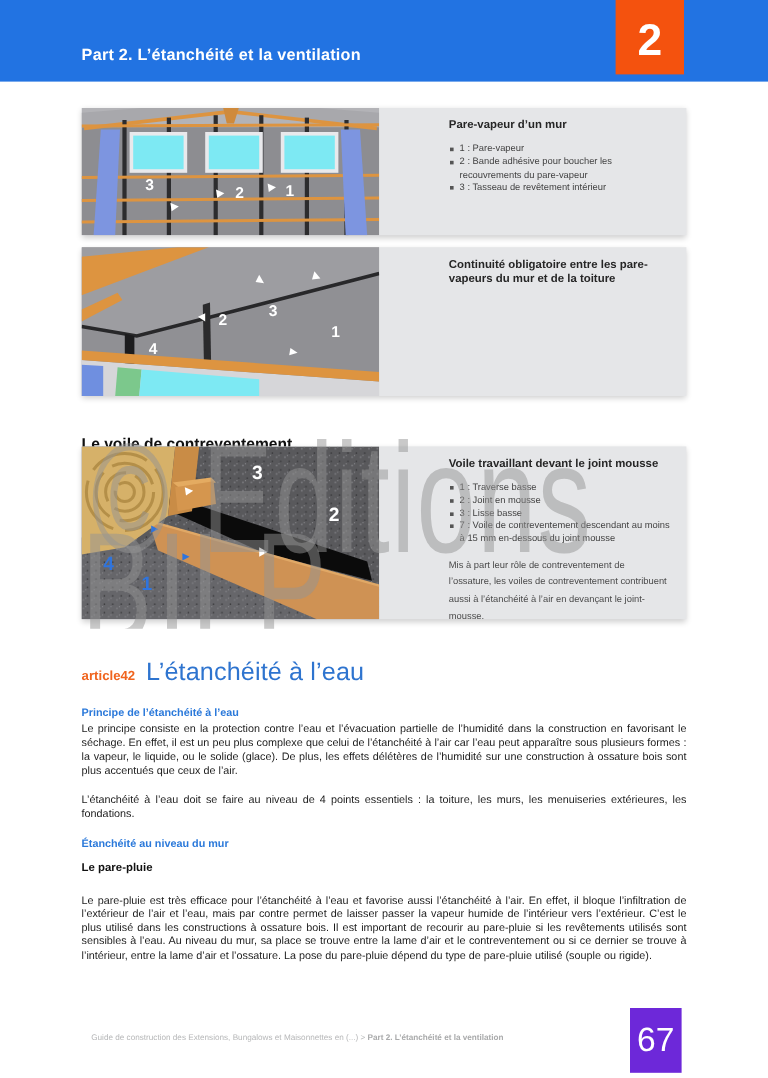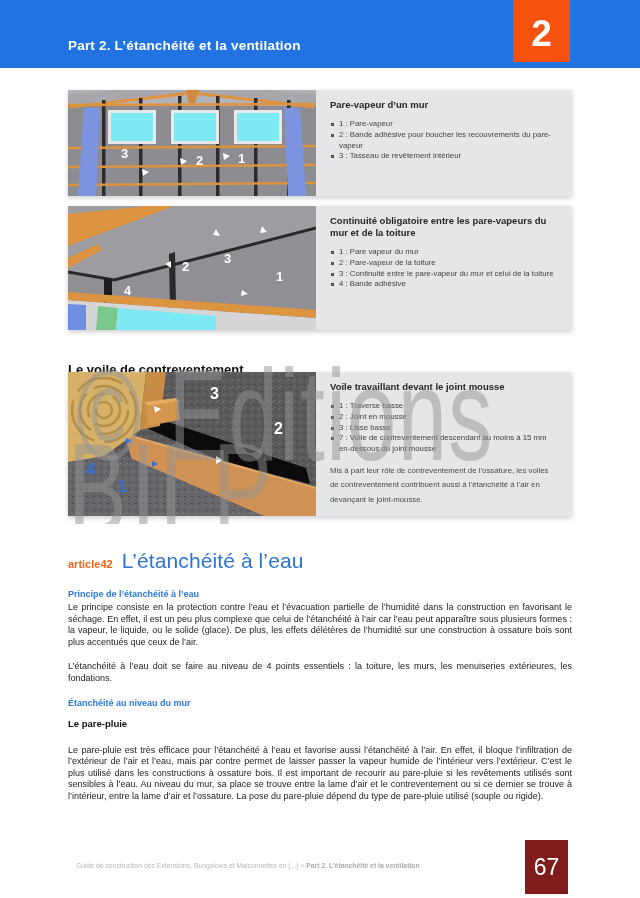--- a/index.html
+++ b/index.html
@@ -11,21 +11,21 @@
   
   .topbar{position:absolute;left:0;top:0;width:640px;height:68px;background:#2273e2;}
   .topbar-title{position:absolute;left:68px;top:38px;color:#fff;font-size:13.5px;font-weight:bold;letter-spacing:.2px;}
   .chapter-box{position:absolute;left:513px;top:0;width:57px;height:62px;background:#f4520e;
     color:#fff;font-size:37px;font-weight:bold;display:flex;align-items:center;justify-content:center;padding-top:6px;box-sizing:border-box;}
   
   .panel{position:absolute;left:68px;width:504px;background:#e5e6e8;display:flex;
     box-shadow:0 2px 5px rgba(0,0,0,.20);}
   .panel-illu{width:248px;flex:none;position:relative;}
   .panel-illu svg{display:block;width:100%;height:100%;}
-  .panel-body{flex:1;padding:9px 12px 0 14px;}
+  .panel-body{flex:1;padding:9px 12px 0 14px;margin-left:44px;}
   .panel-title{font-size:9.5px;font-weight:bold;color:#262626;line-height:12px;margin:0 0 8px 0;}
   ul.legend{list-style:none;margin:0;padding:0;}
   ul.legend li{position:relative;font-size:7.8px;color:#424242;line-height:10.8px;padding-left:9px;}
   ul.legend li::before{content:"";position:absolute;left:1px;top:4px;width:3px;height:3px;background:#555;}
   .panel-note{font-size:7.8px;color:#4a4a4a;line-height:14.5px;margin-top:9px;padding-right:4px;}
   #panel-1{top:90px;height:106px;}
   #panel-2{top:206px;height:124px;}
   #panel-3{top:372px;height:144px;}
   
   .mid-caption{position:absolute;left:68px;top:362px;font-size:13px;font-weight:bold;color:#101010;}
@@ -41,22 +41,22 @@
   .article-head{display:flex;align-items:baseline;gap:9px;margin:0 0 16px 0;}
   .article-tag{color:#f0641e;font-size:11px;font-weight:bold;}
   .article-title{color:#2e74cf;font-size:21px;font-weight:normal;letter-spacing:.1px;}
   .sub-blue{color:#2b79da;font-size:9px;font-weight:bold;margin:0 0 3px 0;}
   .sub-blue2{color:#2b79da;font-size:9px;font-weight:bold;margin:0 0 10px 0;}
   .sub-black{color:#111;font-size:9.5px;font-weight:bold;margin:1px 0 16px 0;}
   p.body-par{font-size:9px;line-height:11.6px;color:#1c1c1c;text-align:justify;margin:0 0 13px 0;}
   
   .crumb{position:absolute;left:76px;top:862px;font-size:6.8px;color:#b6b7b8;}
   .crumb .crumb-bold{font-weight:bold;color:#a9aaab;}
-  .page-box{position:absolute;left:525px;top:840px;width:43px;height:54px;background:#7f1d1d;
-    color:#fff;font-size:23px;display:flex;align-items:center;justify-content:center;}
+  .page-box{position:absolute;left:525px;top:840px;width:43px;height:54px;background:#6d28d9;
+    color:#fff;font-size:28px;display:flex;align-items:center;justify-content:center;}
 </style>
 </head>
 <body>
 
 <header class="topbar">
   <div class="topbar-title">Part 2. L’étanchéité et la ventilation</div>
   <div class="chapter-box">2</div>
 </header>
 
 <section class="panel" id="panel-1">
@@ -138,26 +138,20 @@
       <g fill="#ffffff">
         <polygon points="103,62 97,58 103,55"></polygon>
         <polygon points="148,23 152,30 145,29"></polygon>
         <polygon points="194,20 199,26 192,27"></polygon>
         <polygon points="174,84 180,88 173,90"></polygon>
       </g>
     </svg>
   </div>
   <div class="panel-body">
     <div class="panel-title">Continuité obligatoire entre les pare-vapeurs du mur et de la toiture</div>
-    <ul class="legend">
-      <li>1 : Pare vapeur du mur</li>
-      <li>2 : Pare-vapeur de la toiture</li>
-      <li>3 : Continuité entre le pare-vapeur du mur et celui de la toiture</li>
-      <li>4 : Bande adhésive</li>
-    </ul>
   </div>
 </section>
 
 <div class="mid-caption">Le voile de contreventement</div>
 
 <section class="panel" id="panel-3">
   <div class="panel-illu">
     <svg viewBox="0 0 248 144" preserveAspectRatio="none">
       <defs>
         <pattern id="spk" width="7" height="7" patternUnits="userSpaceOnUse">

